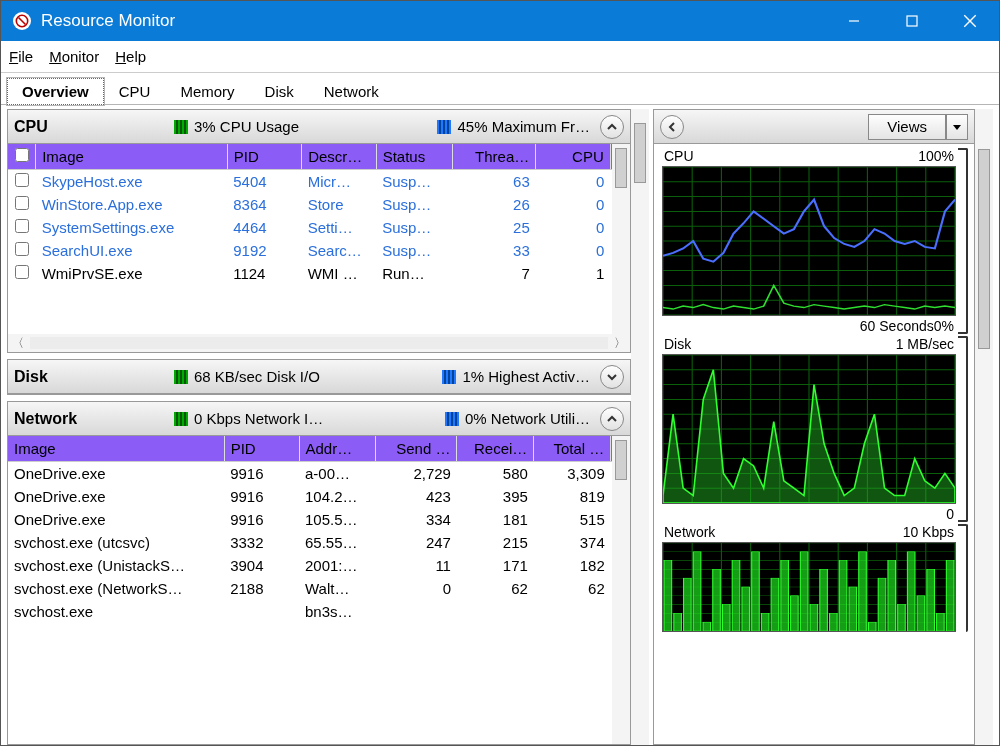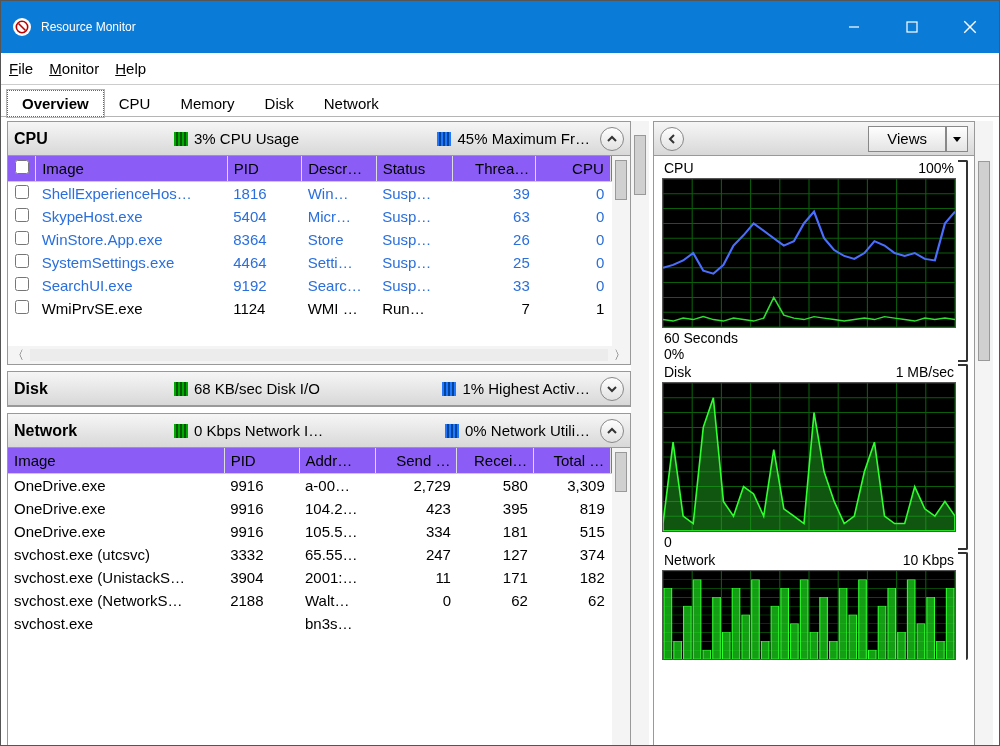--- a/index.html
+++ b/index.html
@@ -9,25 +9,25 @@
     color: #000;
     background: #fff;
     width: 1000px;
     height: 746px;
     overflow: hidden;
     border: 1px solid #555;
   }
   
   .titlebar {
     background: #0a7cd8;
-    height: 52px;
+    height: 40px;
     display: flex;
     align-items: center;
     color: #fff;
-    font-size: 12px;
+    font-size: 17px;
   }
   .titlebar .icon {
     width: 18px; height: 18px;
     margin: 0 10px 0 12px;
     background: #fff;
     border-radius: 50%;
     display: flex; align-items: center; justify-content: center;
   }
   .titlebar .icon svg { width: 14px; height: 14px; }
   .titlebar .title { flex: 1; }
@@ -197,21 +197,21 @@
     background: linear-gradient(#fefefe,#e4e4e4);
     border:1px solid #888; border-left:1px solid #888;
     display:flex;align-items:center;justify-content:center;
   }
   .viewsdrop svg{width:10px;height:10px;fill:#000;}
   .expander.left svg { transform: rotate(-90deg); }
   
   .charts { flex:1; overflow:hidden; padding:4px 6px 0 8px; display:flex; flex-direction:column; gap:2px;}
   .chartblock { }
   .chartlabels { display:flex; justify-content:space-between; font-size:14px; padding:0 2px 2px 2px; }
-  .chartbottom { display:flex; justify-content:flex-end; font-size:14px; padding:2px 2px 0 2px;flex-direction:column;}
+  .chartbottom { display:flex; justify-content:flex-end; font-size:14px; padding:2px 2px 0 2px;}
   .chartgfx {
     height: 150px;
     background:#000;
     position:relative;
     overflow:hidden;
     border:1px solid #555;
   }
   .chartgfx.partial { height: 90px; }
   .grid line { stroke:#0b5f0b; stroke-width:1; }
   
@@ -305,30 +305,20 @@
                 <th>Descr…</th>
                 <th>Status</th>
                 <th class="num">Threa…</th>
                 <th class="num">CPU</th>
                 <th></th>
               </tr>
                 </thead>
               <tbody id="cpu-rows">
                   <tr class="susp">
                     <td class="chk"><input type="checkbox" style=""></td>
-    <td>ShellExperienceHos…</td>
-                    <td>1816</td>
-                    <td>Win…</td>
-                    <td>Susp…</td>
-    <td class="num">39</td>
-                    <td class="num">0</td>
-                    <td></td>
-                  </tr>
-                  <tr class="susp">
-                    <td class="chk"><input type="checkbox" style=""></td>
     <td>SkypeHost.exe</td>
                     <td>5404</td>
                     <td>Micr…</td>
                     <td>Susp…</td>
     <td class="num">63</td>
                     <td class="num">0</td>
                     <td></td>
                   </tr>
                   <tr class="susp">
                     <td class="chk"><input type="checkbox" style=""></td>
@@ -457,21 +447,21 @@
     <td class="num">334</td>
                     <td class="num">181</td>
                     <td class="num">515</td>
                     <td></td>
                   </tr>
                   <tr>
                     <td>svchost.exe (utcsvc)</td>
                     <td>3332</td>
                     <td>65.55…</td>
     <td class="num">247</td>
-                    <td class="num">127</td>
+                    <td class="num">215</td>
                     <td class="num">374</td>
                     <td></td>
                   </tr>
                   <tr>
                     <td>svchost.exe (UnistackS…</td>
                     <td>3904</td>
                     <td>2001:…</td>
     <td class="num">11</td>
                     <td class="num">171</td>
                     <td class="num">182</td>

